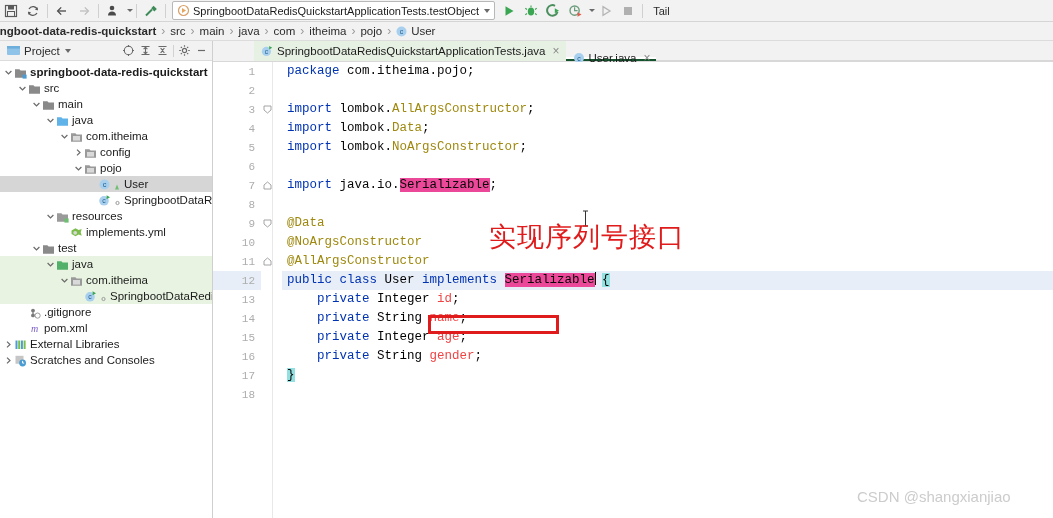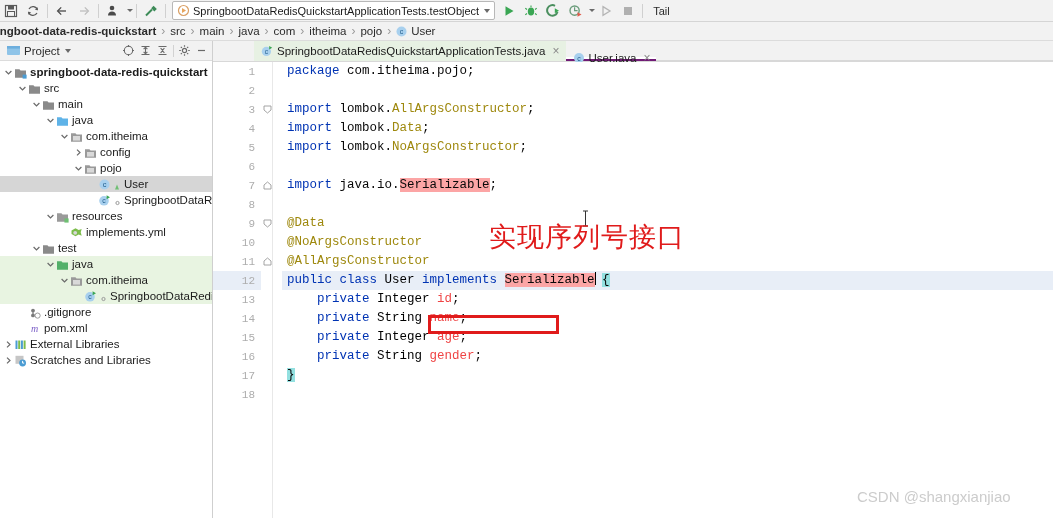--- a/index.html
+++ b/index.html
@@ -105,21 +105,21 @@
   .tabs{
     height:21px;background:#f2f2f2;display:flex;align-items:stretch;
     border-bottom:1px solid #d8d8d8;box-sizing:border-box;padding-left:41px;
   }
   .tab{
     display:flex;align-items:center;padding:0 6px 0 7px;box-sizing:border-box;
     font-size:11.5px;color:#1b1b1b;white-space:nowrap;position:relative;
     font-family:"Liberation Sans",sans-serif;
   }
   .tab.inactive{background:#e7f1e3;}
-  .tab.active{background:#ffffff;border-bottom:2px solid #701a75;margin-top:16px;}
+  .tab.active{background:#ffffff;border-bottom:2px solid #14532d;margin-top:16px;}
   .tab .tico{width:12px;height:12px;margin-right:4px;flex:0 0 auto;}
   .tab .tclose{
     margin-left:7px;color:#8a8a8a;font-size:12px;line-height:1;flex:0 0 auto;
     font-family:"Liberation Sans",sans-serif;
   }
   .tabs-rest{flex:1 1 auto;background:#f2f2f2;border-bottom:1px solid #d8d8d8;}
 
   .code-wrap{
     position:relative;height:456px;background:#ffffff;overflow:hidden;
   }
@@ -145,21 +145,21 @@
     font-family:"Liberation Mono","DejaVu Sans Mono",monospace;
     font-size:12.5px;line-height:19px;white-space:pre;
   }
   .ln{height:19px;box-sizing:border-box;padding-left:5px;}
   .ln.cur{background:#e8eef7;}
   .kw{color:#0033b3;}
   .plain{color:#080808;}
   .anno{color:#9e880d;}
   .field{color:#ef4444;}
   .cls{color:#000000;}
-  .hl-lav{background:#fca5a5;}
+  .hl-lav{background:#ec4899;}
   .hl-cyan{background:#93e0e0;}
   .caretbar{
     display:inline-block;width:1px;height:13px;background:#000;vertical-align:-2px;
     margin:0 -1px 0 0;
   }
 
   
   .ibeam{
     position:absolute;left:369px;top:148px;width:7px;height:17px;pointer-events:none;
   }
@@ -577,21 +577,21 @@
           <span class="arrow">
             <svg width="9" height="9" viewBox="0 0 9 9">
               <path d="M3 1.6l3 2.9-3 2.9" stroke="#6a6a6a" stroke-width="1.2" fill="none"></path>
             </svg>
           </span>
           <span class="nico"><svg width="13" height="13" viewBox="0 0 13 13">
               <rect x="1.5" y="1.8" width="8" height="8" fill="#c6c6c6"></rect>
               <circle cx="8.6" cy="9" r="3.4" fill="#4b9cd3"></circle>
               <path d="M8.6 6.9v2.2h1.6" stroke="#fff" stroke-width="1" fill="none"></path>
             </svg></span>
-          <span class="ntext">Scratches and Libraries</span>
+          <span class="ntext">Scratches and Consoles</span>
         </div>
       </div>
   </div>
 
   <div class="editor">
     <div class="tabs" id="tabs-root">
         <div class="tab inactive">
           <span class="tico"><svg width="12" height="12" viewBox="0 0 12 12">
               <circle cx="5.4" cy="6.4" r="4.6" fill="#a8d0ee"></circle>
               <text x="5.4" y="9" font-size="6.6" fill="#1f5c8b" text-anchor="middle" font-family="Liberation Sans">c</text>

